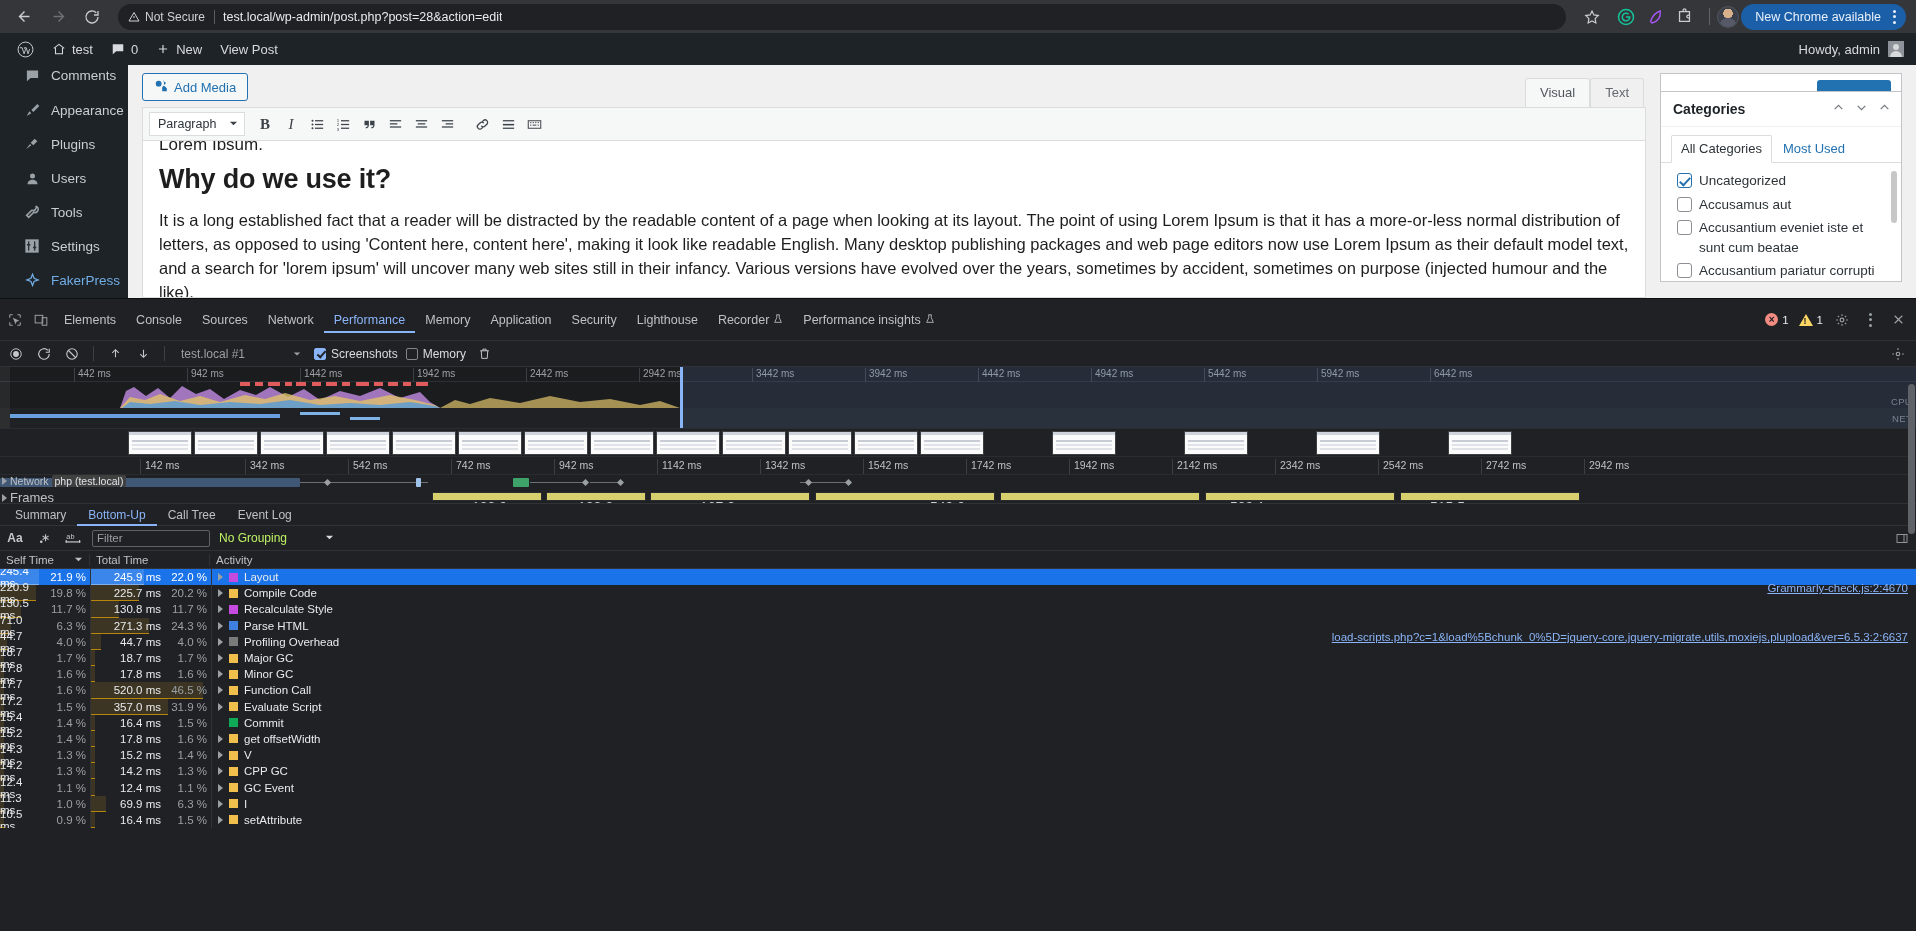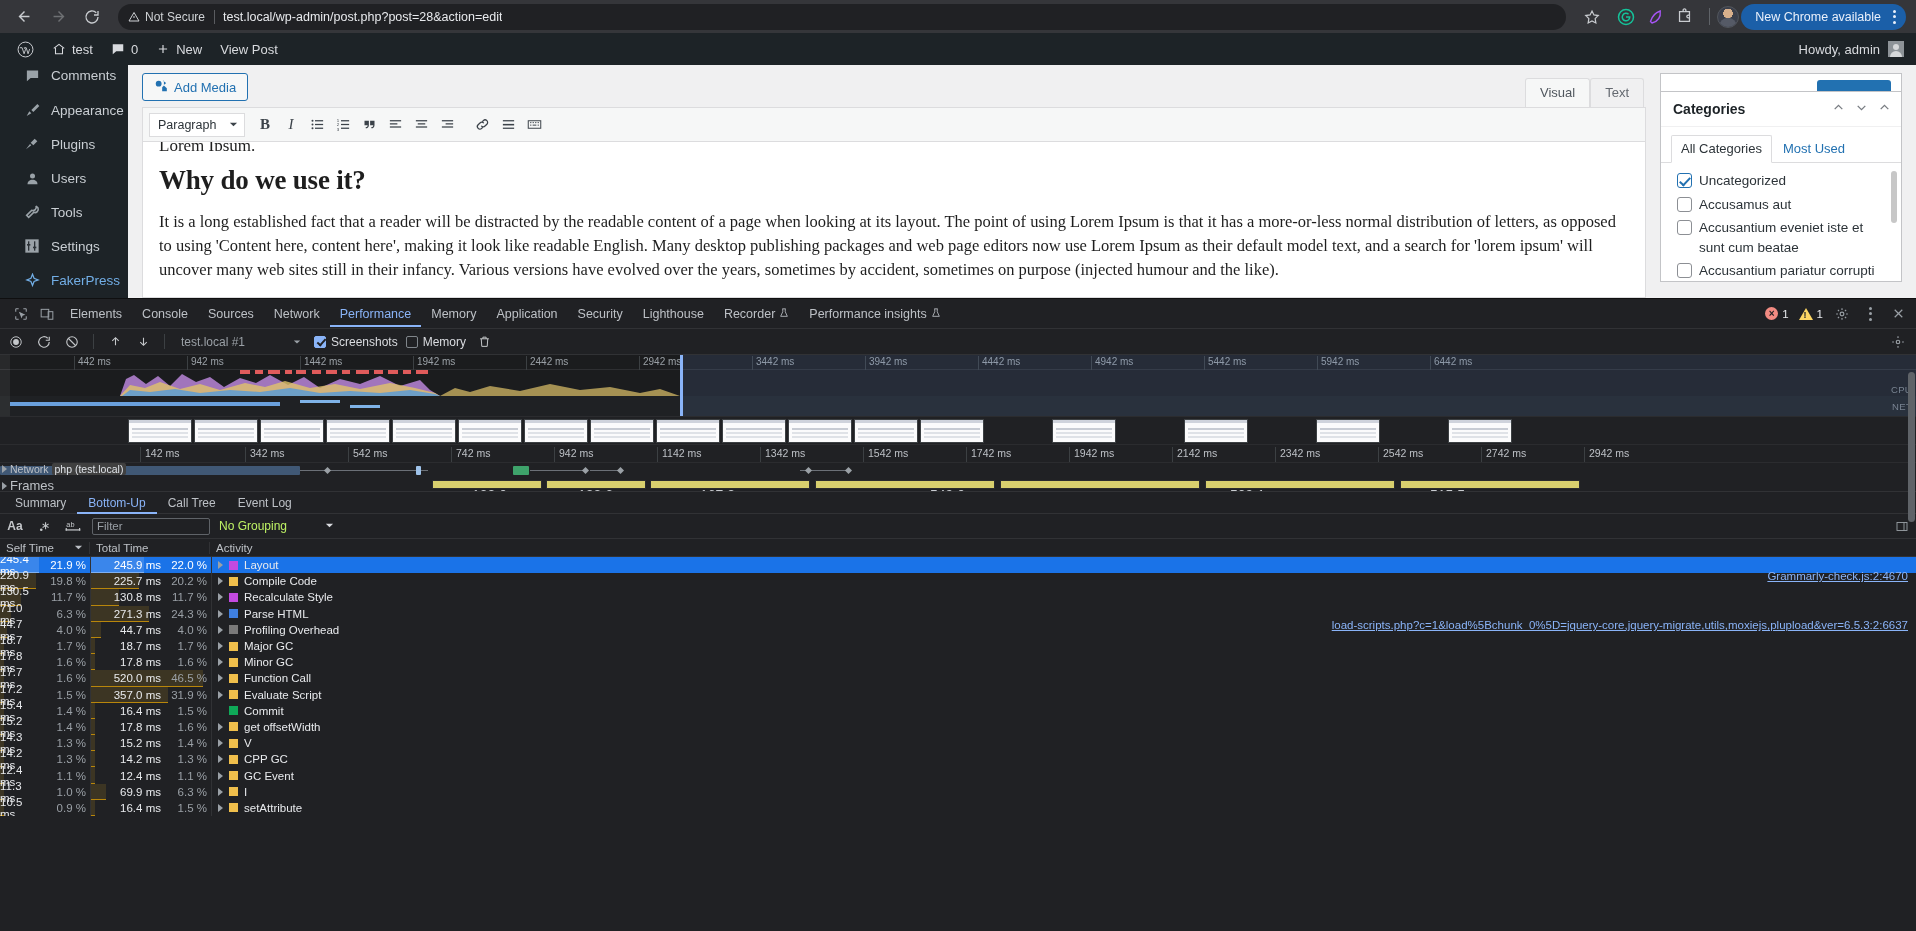--- a/index.html
+++ b/index.html
@@ -201,21 +201,21 @@
     color: #3c434a;
     font-size: 14px;
   }
   .tb-sep { width: 7px; }
 
   .editor-content {
     flex: 1 1 auto;
     background: #fff;
     padding: 0 16px;
     overflow: hidden;
-    font-family: Liberation Serif, serif;
+    font-family: Liberation Sans, sans-serif;
     color: #1e1e1e;
   }
   .ec-clip { color: #1e1e1e; font-size: 17px; line-height: 1.1; margin-top: -5px; height: 14px; overflow: hidden; }
   .ec-h2 { font-size: 27px; font-weight: bold; margin: 14px 0 14px; letter-spacing: -0.2px; }
   .ec-p { font-size: 16.5px; line-height: 1.45; text-align: left; }
 
   .side-col { width: 256px; flex: 0 0 256px; padding-right: 14px; }
   .pb-sliver {
     height: 18px;
     background: #fff;
@@ -288,24 +288,24 @@
 
   
   .devtools {
     background: #202124;
     border-top: 1px solid #0f0f10;
     height: 633px;
     display: flex; flex-direction: column;
   }
   .dt-tabbar {
     display: flex; align-items: center;
-    height: 30px;
+    height: 42px;
     background: #202124;
     border-bottom: 1px solid #313235;
-    padding-left: 8px;
+    padding-left: 2px;
     font-size: 12.5px;
   }
   .dt-inspect-ico { width: 26px; height: 26px; display:flex; align-items:center; justify-content:center; color:#9aa0a6; }
   .dt-tab {
     padding: 0 10px;
     height: 27px;
     display: flex; align-items: center;
     color: #bdc1c6;
     white-space: nowrap;
     gap: 4px;

